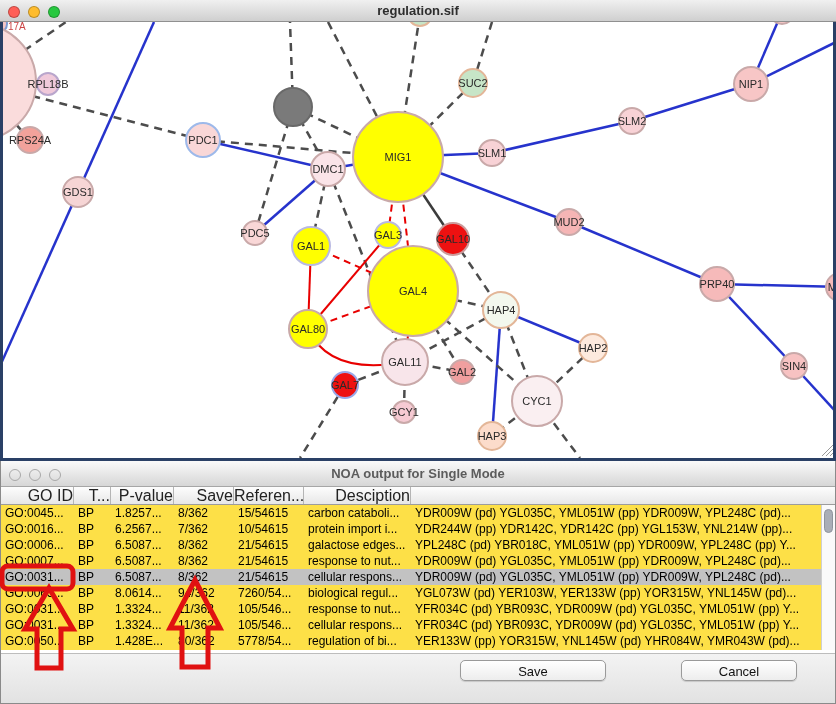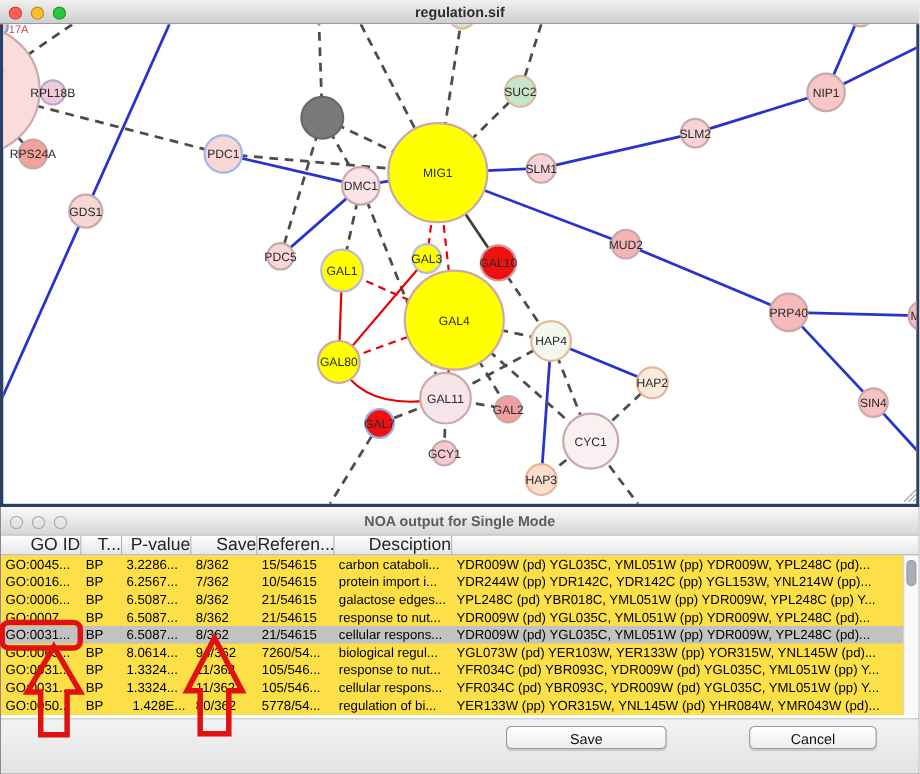--- a/index.html
+++ b/index.html
@@ -206,21 +206,21 @@
         <div class="hcell" style="width: 37px;">T...</div>
         <div class="hcell" style="width: 63px;">P-value</div>
         <div class="hcell" style="width: 60px;">Save</div>
         <div class="hcell" style="width: 70px;">Referen...</div>
         <div class="hcell" style="width: 107px;">Desciption</div>
       </div>
     <div id="noa-body">
         <div class="trow">
           <div class="tcell" style="width: 73px;">GO:0045...</div>
           <div class="tcell" style="width: 37px;">BP</div>
-          <div class="tcell" style="width: 63px;">3.2286...</div>
+          <div class="tcell" style="width: 63px;">1.8257...</div>
           <div class="tcell" style="width: 60px;">8/362</div>
           <div class="tcell" style="width: 70px;">15/54615</div>
           <div class="tcell" style="width: 107px;">carbon cataboli...</div>
           <div class="tcell" style="width: 410px;">YDR009W (pd) YGL035C, YML051W (pp) YDR009W, YPL248C (pd)...</div>
         </div>
         <div class="trow">
           <div class="tcell" style="width: 73px;">GO:0016...</div>
           <div class="tcell" style="width: 37px;">BP</div>
           <div class="tcell" style="width: 63px;">6.2567...</div>
           <div class="tcell" style="width: 60px;">7/362</div>
@@ -278,21 +278,21 @@
           <div class="tcell" style="width: 37px;">BP</div>
           <div class="tcell" style="width: 63px;">1.3324...</div>
           <div class="tcell" style="width: 60px;">11/362</div>
           <div class="tcell" style="width: 70px;">105/546...</div>
           <div class="tcell" style="width: 107px;">cellular respons...</div>
           <div class="tcell" style="width: 410px;">YFR034C (pd) YBR093C, YDR009W (pd) YGL035C, YML051W (pp) Y...</div>
         </div>
         <div class="trow">
           <div class="tcell" style="width: 73px;">GO:0050...</div>
           <div class="tcell" style="width: 37px;">BP</div>
-          <div class="tcell" style="width: 63px; text-align: center;">1.428E...</div>
+          <div class="tcell" style="width: 63px;">1.428E...</div>
           <div class="tcell" style="width: 60px;">80/362</div>
           <div class="tcell" style="width: 70px;">5778/54...</div>
           <div class="tcell" style="width: 107px;">regulation of bi...</div>
           <div class="tcell" style="width: 410px;">YER133W (pp) YOR315W, YNL145W (pd) YHR084W, YMR043W (pd)...</div>
         </div>
       </div>
 
     <div id="noa-scrollbar">
       <div id="noa-thumb"></div>
     </div>

